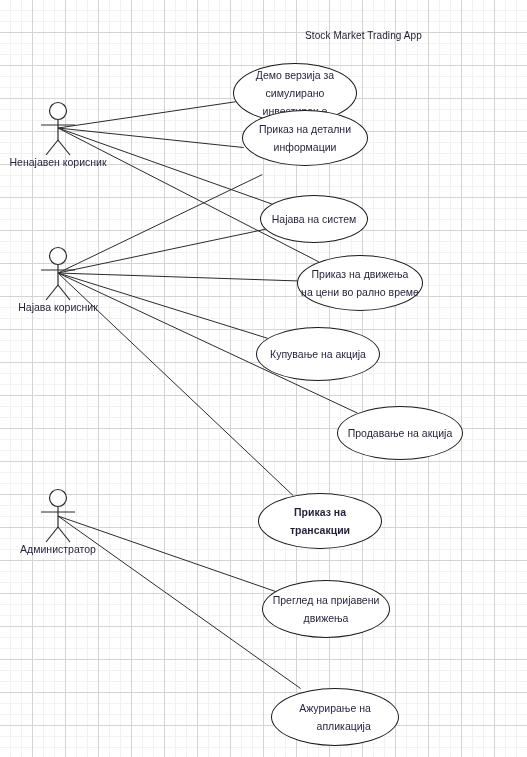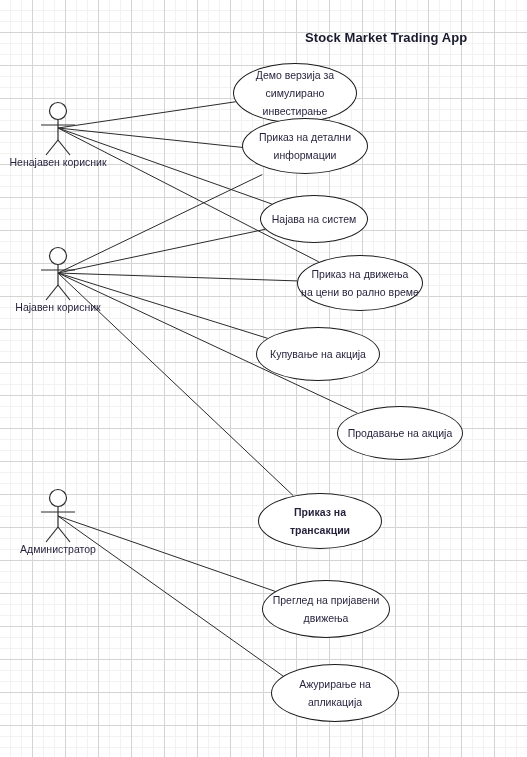--- a/index.html
+++ b/index.html
@@ -29,22 +29,22 @@
   #edges {
     position: absolute;
     left: 0;
     top: 0;
     width: 527px;
     height: 757px;
   }
   .diagram-title {
     position: absolute;
     color: #1a1a2e;
-    font-size: 13px;
-    font-weight: bold;
+    font-size: 10px;
+    font-weight: normal;
     white-space: nowrap;
     letter-spacing: 0.1px;
   }
   .actor {
     position: absolute;
     width: 60px;
   }
   .actor svg {
     display: block;
     margin: 0 auto;
@@ -117,40 +117,40 @@
         <div class="actor-label">Ненајавен корисник</div>
       </div>
       <div class="actor" style="left: 28px; top: 245px;">
         <svg width="60" height="56">
           <circle cx="30" cy="11" r="8.5" fill="#ffffff" stroke="#2b2b2b" stroke-width="1.2"></circle>
           <line x1="30" y1="20" x2="30" y2="40" stroke="#2b2b2b" stroke-width="1.2"></line>
           <line x1="13" y1="25" x2="47" y2="25" stroke="#2b2b2b" stroke-width="1.2"></line>
           <line x1="30" y1="40" x2="18" y2="55" stroke="#2b2b2b" stroke-width="1.2"></line>
           <line x1="30" y1="40" x2="42" y2="55" stroke="#2b2b2b" stroke-width="1.2"></line>
         </svg>
-        <div class="actor-label">Најавен корисник</div>
+        <div class="actor-label">Најава корисник</div>
       </div>
       <div class="actor" style="left: 28px; top: 487px;">
         <svg width="60" height="56">
           <circle cx="30" cy="11" r="8.5" fill="#ffffff" stroke="#2b2b2b" stroke-width="1.2"></circle>
           <line x1="30" y1="20" x2="30" y2="40" stroke="#2b2b2b" stroke-width="1.2"></line>
           <line x1="13" y1="25" x2="47" y2="25" stroke="#2b2b2b" stroke-width="1.2"></line>
           <line x1="30" y1="40" x2="18" y2="55" stroke="#2b2b2b" stroke-width="1.2"></line>
           <line x1="30" y1="40" x2="42" y2="55" stroke="#2b2b2b" stroke-width="1.2"></line>
         </svg>
         <div class="actor-label">Администратор</div>
       </div>
     </div>
   <div id="usecase-layer">
       <div class="usecase" style="left: 233px; top: 63px; width: 124px; height: 60px;">
         <div class="usecase-label">Демо верзија за
 симулирано
 инвестирање</div>
       </div>
-      <div class="usecase" style="left: 242px; top: 118px; width: 126px; height: 56px;">
+      <div class="usecase" style="left: 242px; top: 110px; width: 126px; height: 56px;">
         <div class="usecase-label">Приказ на детални
 информации</div>
       </div>
       <div class="usecase" style="left: 260px; top: 195px; width: 108px; height: 48px;">
         <div class="usecase-label">Најава на систем</div>
       </div>
       <div class="usecase overflow" style="left: 297px; top: 255px; width: 126px; height: 56px;">
         <div class="usecase-label">Приказ на движења
 на цени во рално време</div>
       </div>
@@ -160,19 +160,19 @@
       <div class="usecase" style="left: 337px; top: 406px; width: 126px; height: 54px;">
         <div class="usecase-label">Продавање на акција</div>
       </div>
       <div class="usecase" style="left: 258px; top: 493px; width: 124px; height: 56px; font-weight: bold;">
         <div class="usecase-label">Приказ на трансакции</div>
       </div>
       <div class="usecase" style="left: 262px; top: 580px; width: 128px; height: 58px;">
         <div class="usecase-label">Преглед на пријавени
 движења</div>
       </div>
-      <div class="usecase" style="left: 271px; top: 664px; width: 128px; height: 58px;">
+      <div class="usecase" style="left: 271px; top: 688px; width: 128px; height: 58px; text-align: right;">
         <div class="usecase-label">Ажурирање на
 апликација</div>
       </div>
     </div>
 
 </div>
 
 </body></html>

